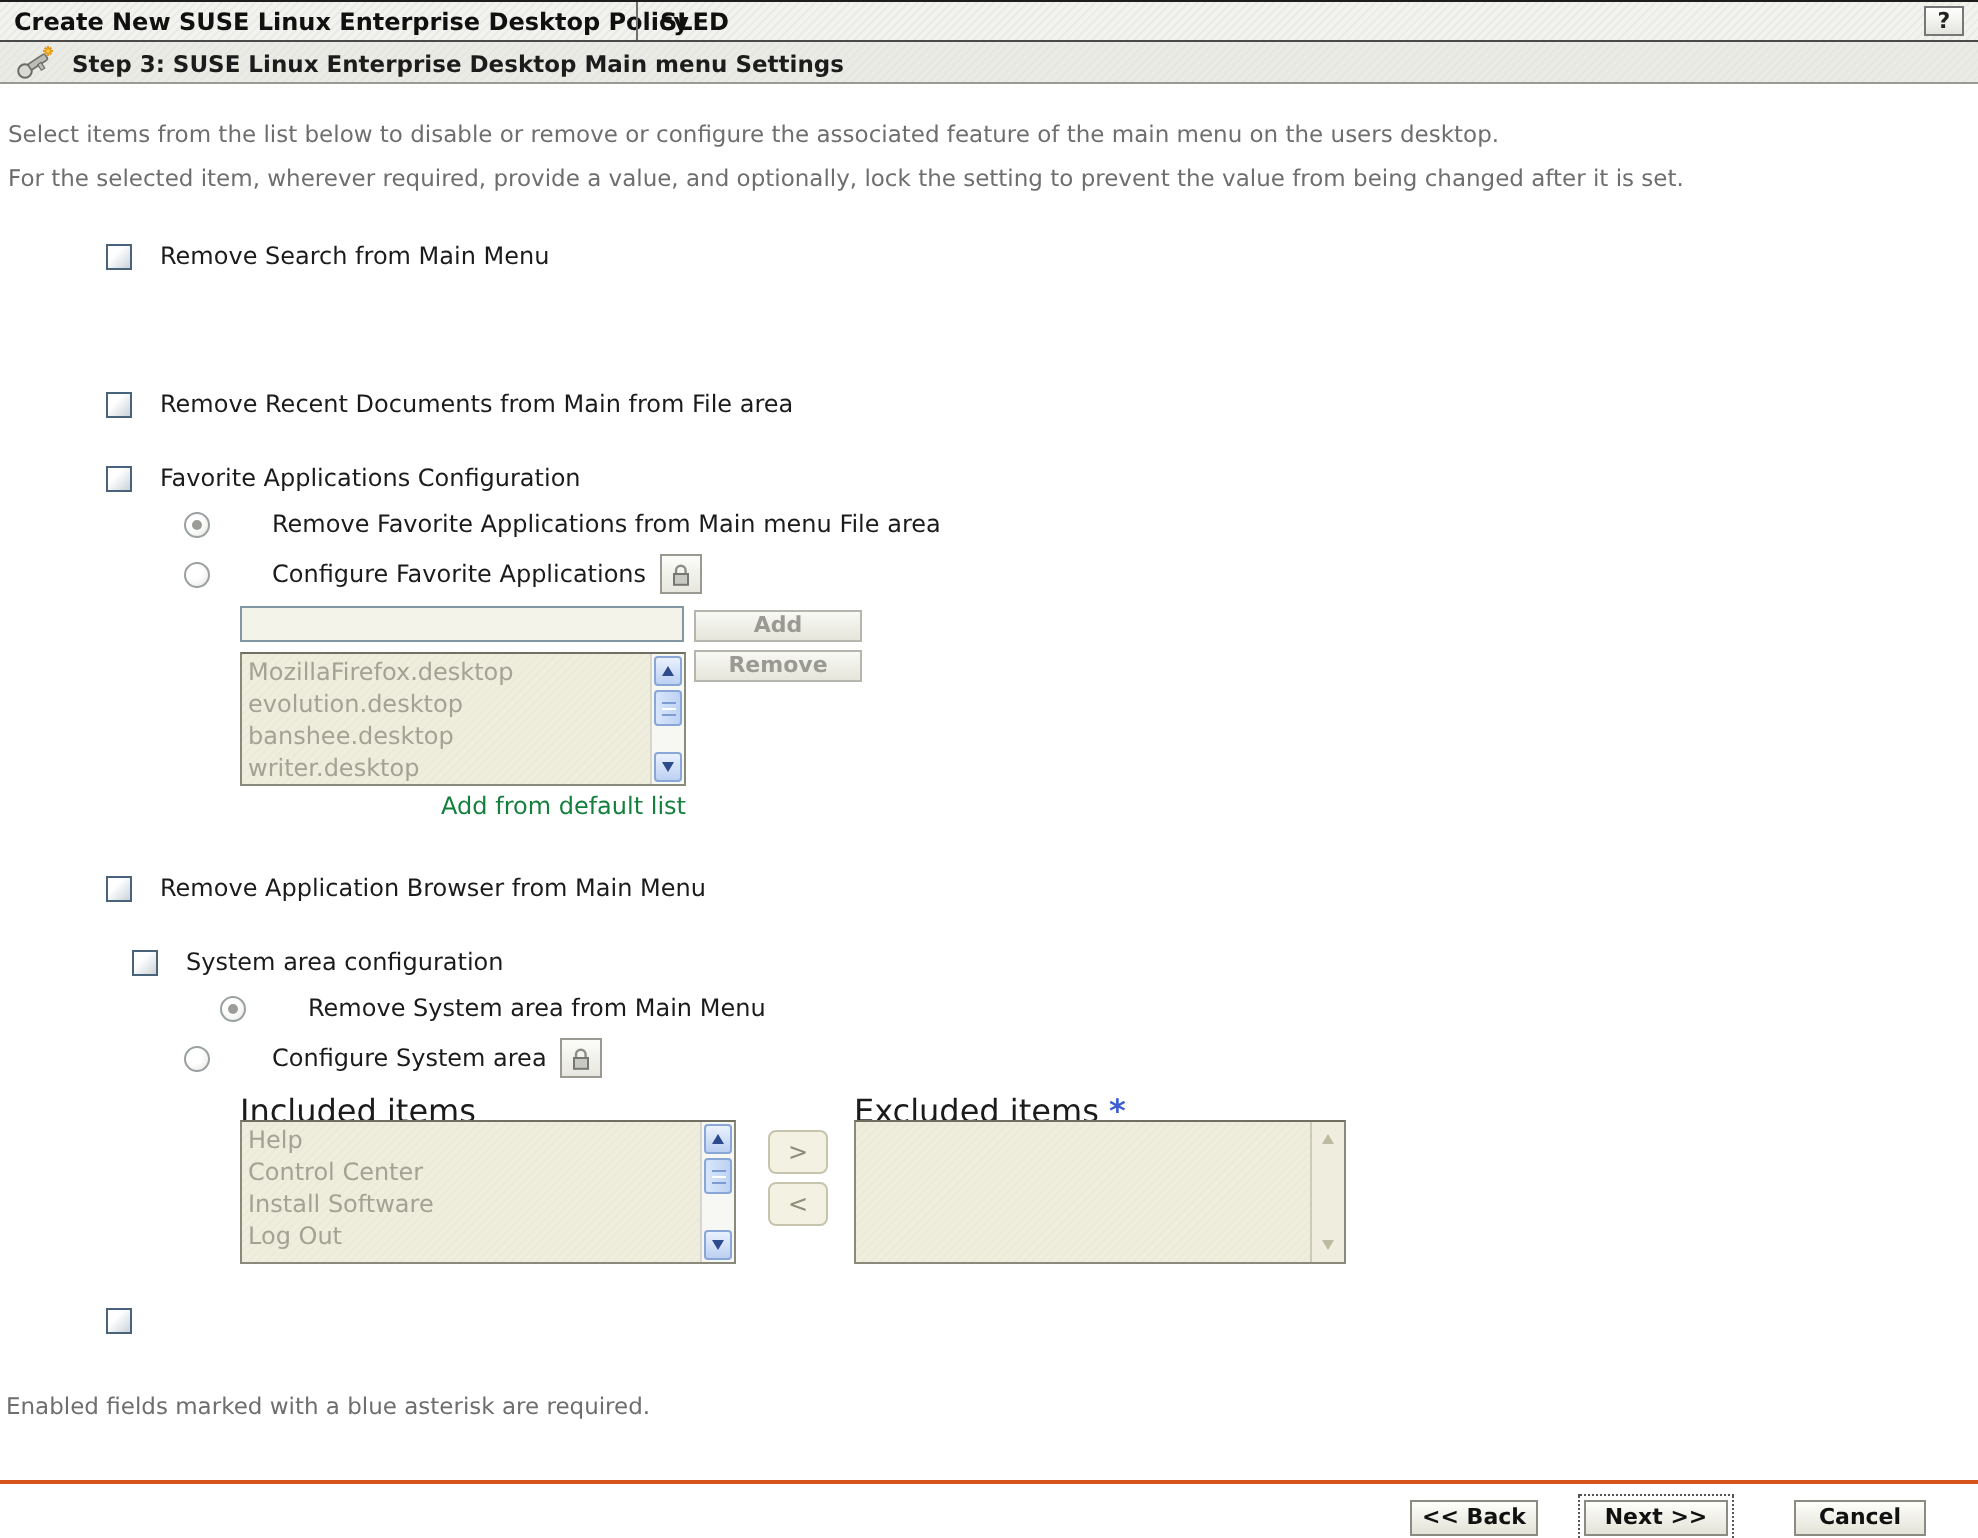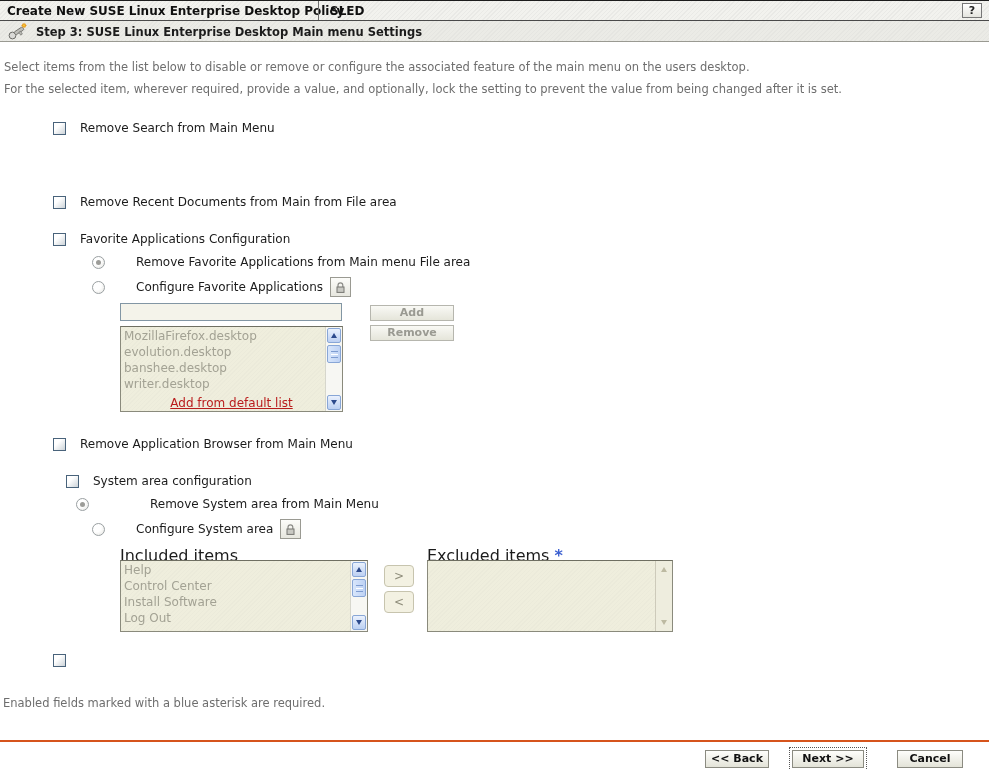--- a/index.html
+++ b/index.html
@@ -39,21 +39,21 @@
   .radio.sel::after{content:"";position:absolute;left:3px;top:3px;width:5px;height:5px;border-radius:50%;background:#9c9c98;}
   .radiolabel{font-size:12px;color:#1b1b1b;margin-left:31px;white-space:nowrap;text-align:right;}
   .lockbtn{width:21px;height:20px;box-sizing:border-box;border:1px solid #9a9a92;margin-left:7px;
     background:linear-gradient(#fcfcf9,#e7e7df);display:flex;align-items:center;justify-content:center;cursor:pointer;flex:none;}
 
   
   .textinput{position:absolute;left:120px;top:303px;width:222px;height:18px;box-sizing:border-box;
     border:1px solid #8296a4;background:#f4f3ea;font-size:12px;color:#333;padding:0 3px;}
   .smallbtn{position:absolute;width:84px;height:16px;box-sizing:border-box;border:1px solid #b6b6ae;
     background:linear-gradient(#f9f9f5,#e5e5da);font-size:11px;font-weight:bold;color:#9a9a92;
-    text-align:center;line-height:14px;cursor:pointer;margin-left:23px;}
+    text-align:center;line-height:14px;cursor:pointer;}
 
   .listbox{position:absolute;box-sizing:border-box;border:1px solid #8a8a7c;border-top-color:#6f6f62;background:#efeedd;
     background-image:repeating-linear-gradient(135deg,rgba(0,0,0,0.015) 0 1px,rgba(255,255,255,0) 1px 3px);}
   .list-items{position:absolute;left:3px;top:1px;right:19px;overflow:hidden;}
   .list-item{font-size:12px;color:#a3a294;line-height:16px;white-space:nowrap;cursor:default;}
 
   
   .scrollbar{position:absolute;right:0;top:0;bottom:0;width:17px;background:#f7f7f3;border-left:1px solid #d6d6cc;box-sizing:border-box;}
   .sbbtn{position:absolute;left:1px;width:14px;height:15px;box-sizing:border-box;border:1px solid #88a6d6;border-radius:2px;
     background:linear-gradient(#eaf1fd,#bcd0f2);display:flex;align-items:center;justify-content:center;cursor:pointer;}
@@ -61,22 +61,22 @@
   .sb-thumb{position:absolute;left:1px;top:18px;width:14px;height:18px;box-sizing:border-box;border:1px solid #88a6d6;border-radius:2px;
     background:linear-gradient(90deg,#d8e6fb,#bed2f4);display:flex;align-items:center;justify-content:center;cursor:grab;}
   .thumb-grip{width:7px;height:5px;border-top:1px solid #7e9cd0;border-bottom:1px solid #7e9cd0;background:linear-gradient(#fff,#fff) center/7px 1px no-repeat, transparent;}
   .tri-up{width:0;height:0;border-left:3px solid transparent;border-right:3px solid transparent;border-bottom:5px solid #2c4a8c;}
   .tri-down{width:0;height:0;border-left:3px solid transparent;border-right:3px solid transparent;border-top:5px solid #2c4a8c;}
   .scrollbar.dis{background:#eeedde;border-left:1px solid #cdcaba;}
   .scrollbar.dis .sbbtn{border:none;background:transparent;}
   .scrollbar.dis .tri-up{border-bottom-color:#bdbaa2;}
   .scrollbar.dis .tri-down{border-top-color:#bdbaa2;}
 
-  .deflink{position:absolute;left:120px;top:396px;width:223px;text-align:center;font-size:12px;color:#b91c1c;
-    text-decoration:underline;cursor:pointer;white-space:nowrap;}
+  .deflink{position:absolute;left:120px;top:396px;width:223px;text-align:right;font-size:12px;color:#15803d;
+    cursor:pointer;white-space:nowrap;}
 
   
   .collabel{position:absolute;top:546px;font-size:16px;color:#1b1b1b;white-space:nowrap;}
   .req-star{color:#3b5fd0;font-weight:bold;}
   .transferbtn{position:absolute;width:30px;height:22px;box-sizing:border-box;border:1px solid #c7c4ae;border-radius:4px;
     background:#f3f1e2;color:#8e8c7a;font-size:12px;text-align:center;line-height:20px;cursor:pointer;}
 
   
   .note{position:absolute;left:3px;top:696px;font-size:11.5px;color:#6e6e6e;white-space:nowrap;}
   .hr-orange{position:absolute;left:0;top:740px;width:100%;height:2px;background:#d6541c;}
@@ -139,21 +139,21 @@
         <path d="M4 6 V4.3 a2.4 2.4 0 0 1 4.8 0 V6" fill="none" stroke="#8c8c88" stroke-width="1.2"></path>
         <rect x="3" y="6" width="7" height="5.4" fill="#c9c9c3" stroke="#767672" stroke-width="1"></rect>
       </svg>
     </span>
   </div>
 
   <input class="textinput" type="text" value="" style="">
   <span class="smallbtn" style="left:347px;top:305px;">Add</span>
   <span class="smallbtn" style="left:347px;top:325px;">Remove</span>
 
-  <div class="listbox" style="left:120px;top:326px;width:223px;height:86px;">
+  <div class="listbox" style="left:120px;top:326px;width:223px;height:67px;">
     <div class="list-items">
       <div class="list-item">MozillaFirefox.desktop</div>
       <div class="list-item">evolution.desktop</div>
       <div class="list-item">banshee.desktop</div>
       <div class="list-item">writer.desktop</div>
     </div>
     <div class="scrollbar">
       <span class="sbbtn sb-up">
           <span class="tri-up"></span>
         </span>
@@ -169,21 +169,21 @@
 
   <div class="cbrow" style="left:53px;top:437px;">
     <span class="checkbox"></span>
     <span class="cblabel">Remove Application Browser from Main Menu</span>
   </div>
 
   <div class="cbrow" style="left:66px;top:474px;">
     <span class="checkbox"></span>
     <span class="cblabel">System area configuration</span>
   </div>
-  <div class="radiorow" style="left:76px;top:497px;gap:30px;">
+  <div class="radiorow" style="left:110px;top:497px;">
     <span class="radio sel"></span>
     <span class="radiolabel">Remove System area from Main Menu</span>
   </div>
   <div class="radiorow" style="left:92px;top:519px;">
     <span class="radio"></span>
     <span class="radiolabel">Configure System area</span>
     <span class="lockbtn">
       <svg width="13" height="13" viewBox="0 0 13 13">
         <path d="M4 6 V4.3 a2.4 2.4 0 0 1 4.8 0 V6" fill="none" stroke="#8c8c88" stroke-width="1.2"></path>
         <rect x="3" y="6" width="7" height="5.4" fill="#c9c9c3" stroke="#767672" stroke-width="1"></rect>

